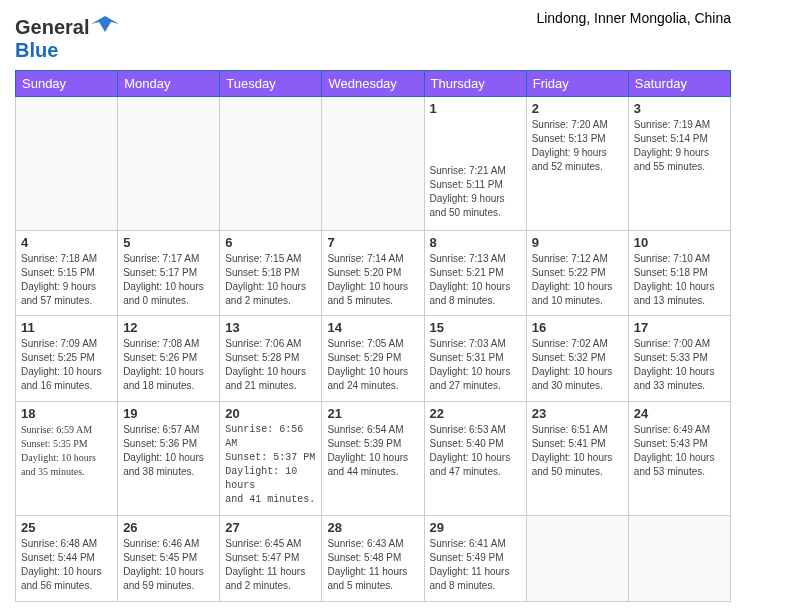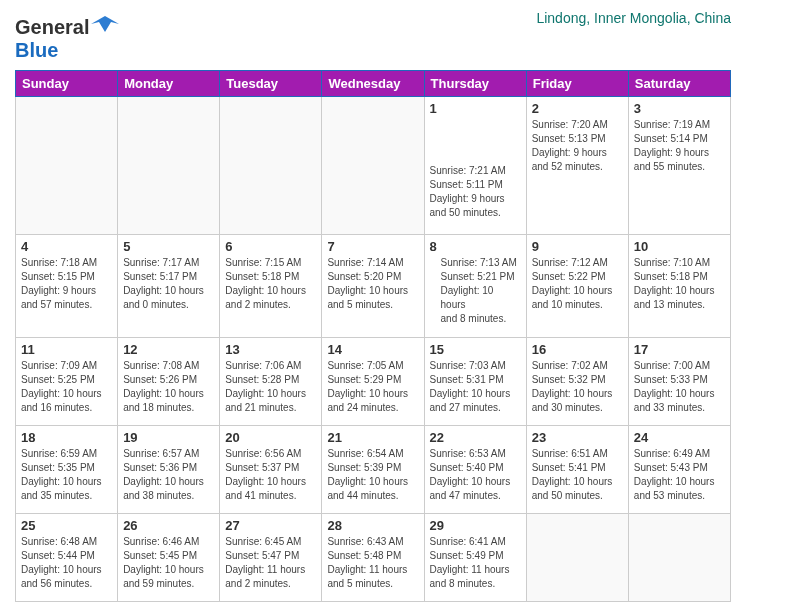--- a/index.html
+++ b/index.html
@@ -33,35 +33,35 @@
       text-align: right;
     }
     .month-year {
       font-size: 32px;
       font-weight: 300;
       color: #333;
       line-height: 1.1;
     }
     .location {
       font-size: 14px;
-      color: #0f766e;
+      color: #000000;
     }
     .calendar {
       flex: 1;
       border-collapse: collapse;
       width: 100%;
       table-layout: fixed;
     }
     .calendar thead th {
-      background-color: #a21caf;
+      background-color: #8b5cf6;
       color: #fff;
       text-align: left;
       padding: 5px 6px;
       font-size: 13px;
-      font-weight: bold;
+      font-weight: normal;
       border: 1px solid #2068bb;
     }
     .calendar tbody td {
       vertical-align: top;
       border: 1px solid #ccc;
       padding: 4px 5px;
       font-size: 10.5px;
       color: #333;
       height: 82px;
     }
@@ -172,21 +172,21 @@
           </td>
           <td>
             <span class="day-num">7</span>
             <div class="day-info" style="white-space: pre-line;">Sunrise: 7:14 AM
 Sunset: 5:20 PM
 Daylight: 10 hours
 and 5 minutes.</div>
           </td>
           <td>
             <span class="day-num">8</span>
-            <div class="day-info" style="white-space: pre-line; margin-left: 11px;">Sunrise: 7:13 AM
+            <div class="day-info" style="white-space: pre-line;">Sunrise: 7:13 AM
 Sunset: 5:21 PM
 Daylight: 10 hours
 and 8 minutes.</div>
           </td>
           <td>
             <span class="day-num">9</span>
             <div class="day-info" style="white-space: pre-line;">Sunrise: 7:12 AM
 Sunset: 5:22 PM
 Daylight: 10 hours
 and 10 minutes.</div>
@@ -246,35 +246,35 @@
             <span class="day-num">17</span>
             <div class="day-info" style="white-space: pre-line;">Sunrise: 7:00 AM
 Sunset: 5:33 PM
 Daylight: 10 hours
 and 33 minutes.</div>
           </td>
         </tr>
         <tr>
           <td>
             <span class="day-num">18</span>
-            <div class="day-info" style="white-space: pre-line;">Sunrise: 6:59 AM
+            <div class="day-info" style="white-space: pre-line; font-family: Liberation Serif, serif;">Sunrise: 6:59 AM
 Sunset: 5:35 PM
 Daylight: 10 hours
 and 35 minutes.</div>
           </td>
           <td>
             <span class="day-num">19</span>
             <div class="day-info" style="white-space: pre-line;">Sunrise: 6:57 AM
 Sunset: 5:36 PM
 Daylight: 10 hours
 and 38 minutes.</div>
           </td>
           <td>
             <span class="day-num">20</span>
-            <div class="day-info" style="white-space: pre-line;">Sunrise: 6:56 AM
+            <div class="day-info" style="white-space: pre-line; font-family: Liberation Mono, monospace;">Sunrise: 6:56 AM
 Sunset: 5:37 PM
 Daylight: 10 hours
 and 41 minutes.</div>
           </td>
           <td>
             <span class="day-num">21</span>
             <div class="day-info" style="white-space: pre-line;">Sunrise: 6:54 AM
 Sunset: 5:39 PM
 Daylight: 10 hours
 and 44 minutes.</div>

